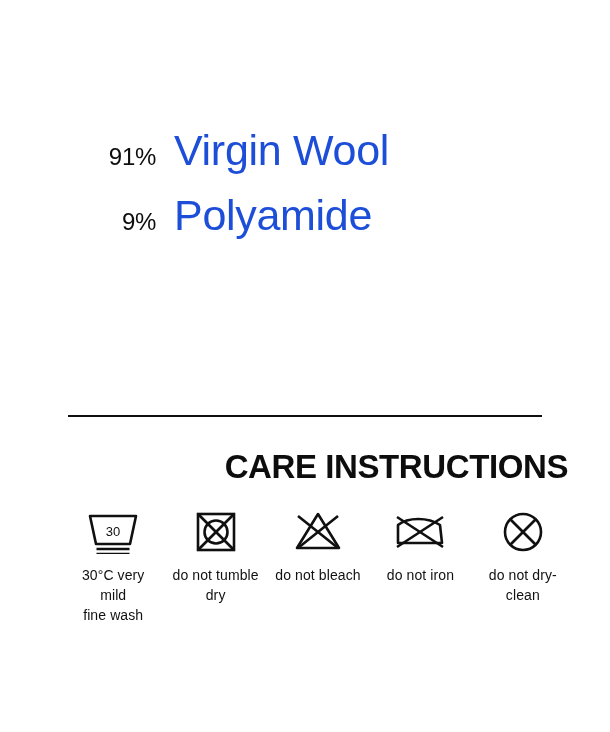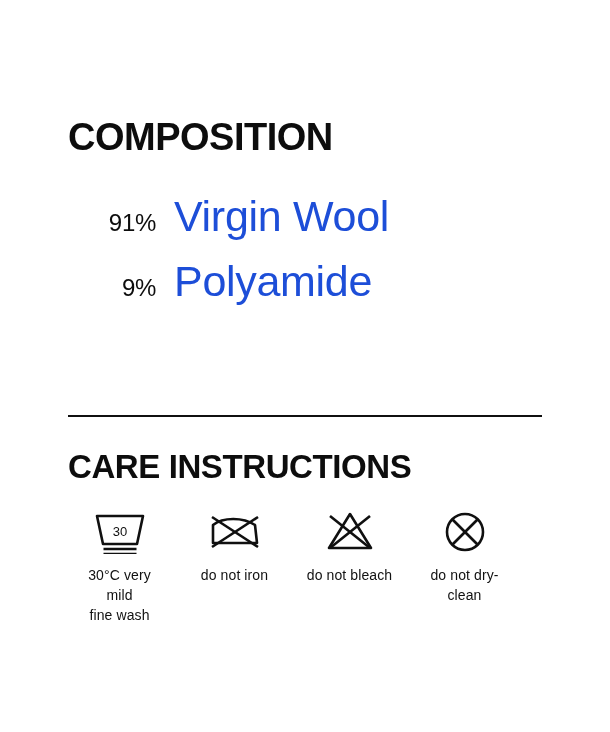--- a/index.html
+++ b/index.html
@@ -79,20 +79,21 @@
     top: 450px;
     width: 500px;
   }
   .care-title {
     font-size: 33px;
     font-weight: 700;
     letter-spacing: -0.4px;
     line-height: 1.05;
     margin: 0 0 24px 0;
     color: #0d0d0d;
+    text-align: right;
   }
   .symbol-row {
     display: flex;
     align-items: flex-start;
     gap: 12px;
   }
   .symbol-cell {
     width: 103px;
     display: flex;
     flex-direction: column;
@@ -116,21 +117,20 @@
   .symbol-cell.first .symbol-caption {
     max-width: 90px;
   }
 </style>
 </head>
 <body>
 
 <div class="page">
 
   <div class="composition-section">
-    <h1 class="section-title">COMPOSITION</h1>
     <table class="comp-table">
       <tbody>
         <tr class="comp-row">
           <td class="comp-pct">91%</td>
           <td class="comp-mat">Virgin Wool</td>
         </tr>
         <tr class="comp-row">
           <td class="comp-pct">9%</td>
           <td class="comp-mat">Polyamide</td>
         </tr>
@@ -150,45 +150,56 @@
           <svg width="54" height="44" viewBox="0 0 54 44" aria-hidden="true">
             <path d="M4 6 L50 6 L44 34 L10 34 Z" fill="none" stroke="#101010" stroke-width="2.6" stroke-linejoin="round"></path>
             <text x="27" y="26" font-family="Liberation Sans, sans-serif" font-size="13" font-weight="400" text-anchor="middle" fill="#101010">30</text>
             <line x1="10.5" y1="39" x2="43.5" y2="39" stroke="#101010" stroke-width="2.4"></line>
             <line x1="10.5" y1="44" x2="43.5" y2="44" stroke="#101010" stroke-width="2.4"></line>
           </svg>
         </div>
         <div class="symbol-caption">30°C very mild<br>fine wash</div>
       </div>
 
+      <div class="symbol-cell">
+        <div class="symbol-icon">
+          <svg width="46" height="46" viewBox="0 0 46 46" aria-hidden="true">
+            <rect x="5" y="5" width="36" height="36" fill="none" stroke="#101010" stroke-width="2.6"></rect>
+            <circle cx="23" cy="23" r="11.5" fill="none" stroke="#101010" stroke-width="2.6"></circle>
+            <line x1="5" y1="5" x2="41" y2="41" stroke="#101010" stroke-width="2.6"></line>
+            <line x1="41" y1="5" x2="5" y2="41" stroke="#101010" stroke-width="2.6"></line>
+          </svg>
+        </div>
+        <div class="symbol-caption">do not tumble dry</div>
+      </div>
+
+      <div class="symbol-cell">
+        <div class="symbol-icon">
+          <svg width="48" height="44" viewBox="0 0 48 44" aria-hidden="true">
+            <path d="M24 4 L45 38 L3 38 Z" fill="none" stroke="#101010" stroke-width="2.6" stroke-linejoin="round"></path>
+            <line x1="4" y1="6" x2="44" y2="38" stroke="#101010" stroke-width="2.6"></line>
+            <line x1="44" y1="6" x2="4" y2="38" stroke="#101010" stroke-width="2.6"></line>
+          </svg>
+        </div>
+        <div class="symbol-caption">do not bleach</div>
+      </div>
 
       <div class="symbol-cell">
         <div class="symbol-icon">
           <svg width="52" height="42" viewBox="0 0 52 42" aria-hidden="true">
             <path d="M4 32 L4 14 C14 6 34 6 46 14 L48 32 Z" fill="none" stroke="#101010" stroke-width="2.6" stroke-linejoin="round"></path>
             <line x1="3" y1="6" x2="49" y2="36" stroke="#101010" stroke-width="2.6"></line>
             <line x1="49" y1="6" x2="3" y2="36" stroke="#101010" stroke-width="2.6"></line>
           </svg>
         </div>
         <div class="symbol-caption">do not iron</div>
       </div>
 
       <div class="symbol-cell">
         <div class="symbol-icon">
-          <svg width="48" height="44" viewBox="0 0 48 44" aria-hidden="true">
-            <path d="M24 4 L45 38 L3 38 Z" fill="none" stroke="#101010" stroke-width="2.6" stroke-linejoin="round"></path>
-            <line x1="4" y1="6" x2="44" y2="38" stroke="#101010" stroke-width="2.6"></line>
-            <line x1="44" y1="6" x2="4" y2="38" stroke="#101010" stroke-width="2.6"></line>
-          </svg>
-        </div>
-        <div class="symbol-caption">do not bleach</div>
-      </div>
-
-      <div class="symbol-cell">
-        <div class="symbol-icon">
           <svg width="46" height="46" viewBox="0 0 46 46" aria-hidden="true">
             <circle cx="23" cy="23" r="18" fill="none" stroke="#101010" stroke-width="2.6"></circle>
             <line x1="10" y1="10" x2="36" y2="36" stroke="#101010" stroke-width="2.6"></line>
             <line x1="36" y1="10" x2="10" y2="36" stroke="#101010" stroke-width="2.6"></line>
           </svg>
         </div>
         <div class="symbol-caption">do not dry-clean</div>
       </div>
 
     </div>

